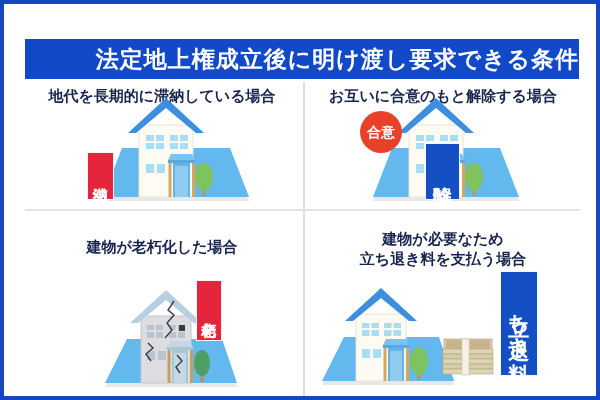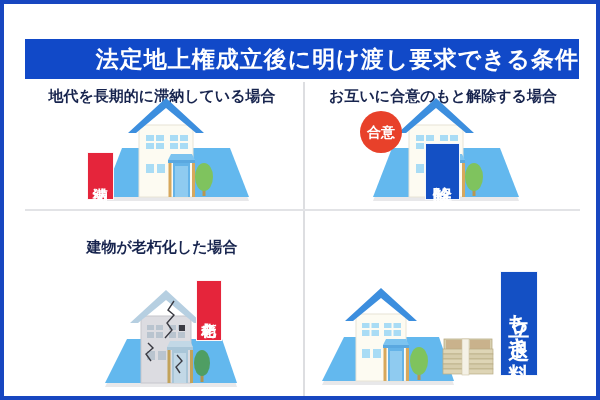--- a/index.html
+++ b/index.html
@@ -231,20 +231,24 @@
           </g>
         </svg>
       </div>
 
       <div class="badge badge-rect badge-red" style="left:174px;top:69px;width:26px;height:61px;font-size:15px;">
         <span class="v-text">老朽化</span>
       </div>
     </div>
 
     <div class="cell q4">
+      <div class="cap">
+        <div>建物が必要なため</div>
+        <div>立ち退き料を支払う場合</div>
+      </div>
 
       <div class="scene">
         <svg viewBox="0 0 278 185" width="278" height="185">
           <g>
             <path d="M40 128 L135 128 L150 172 L18 172 Z" fill="#bcbcc2" opacity=".35" transform="translate(0,2)"></path>
             <path d="M40 126 L135 126 L150 170 L18 170 Z" fill="#63b8ee"></path>
           </g>
           <g>
             <rect x="113.5" y="159" width="3" height="10" fill="#b9974f"></rect>
             <ellipse cx="115" cy="150" rx="9" ry="14" fill="#7fc35e"></ellipse>

